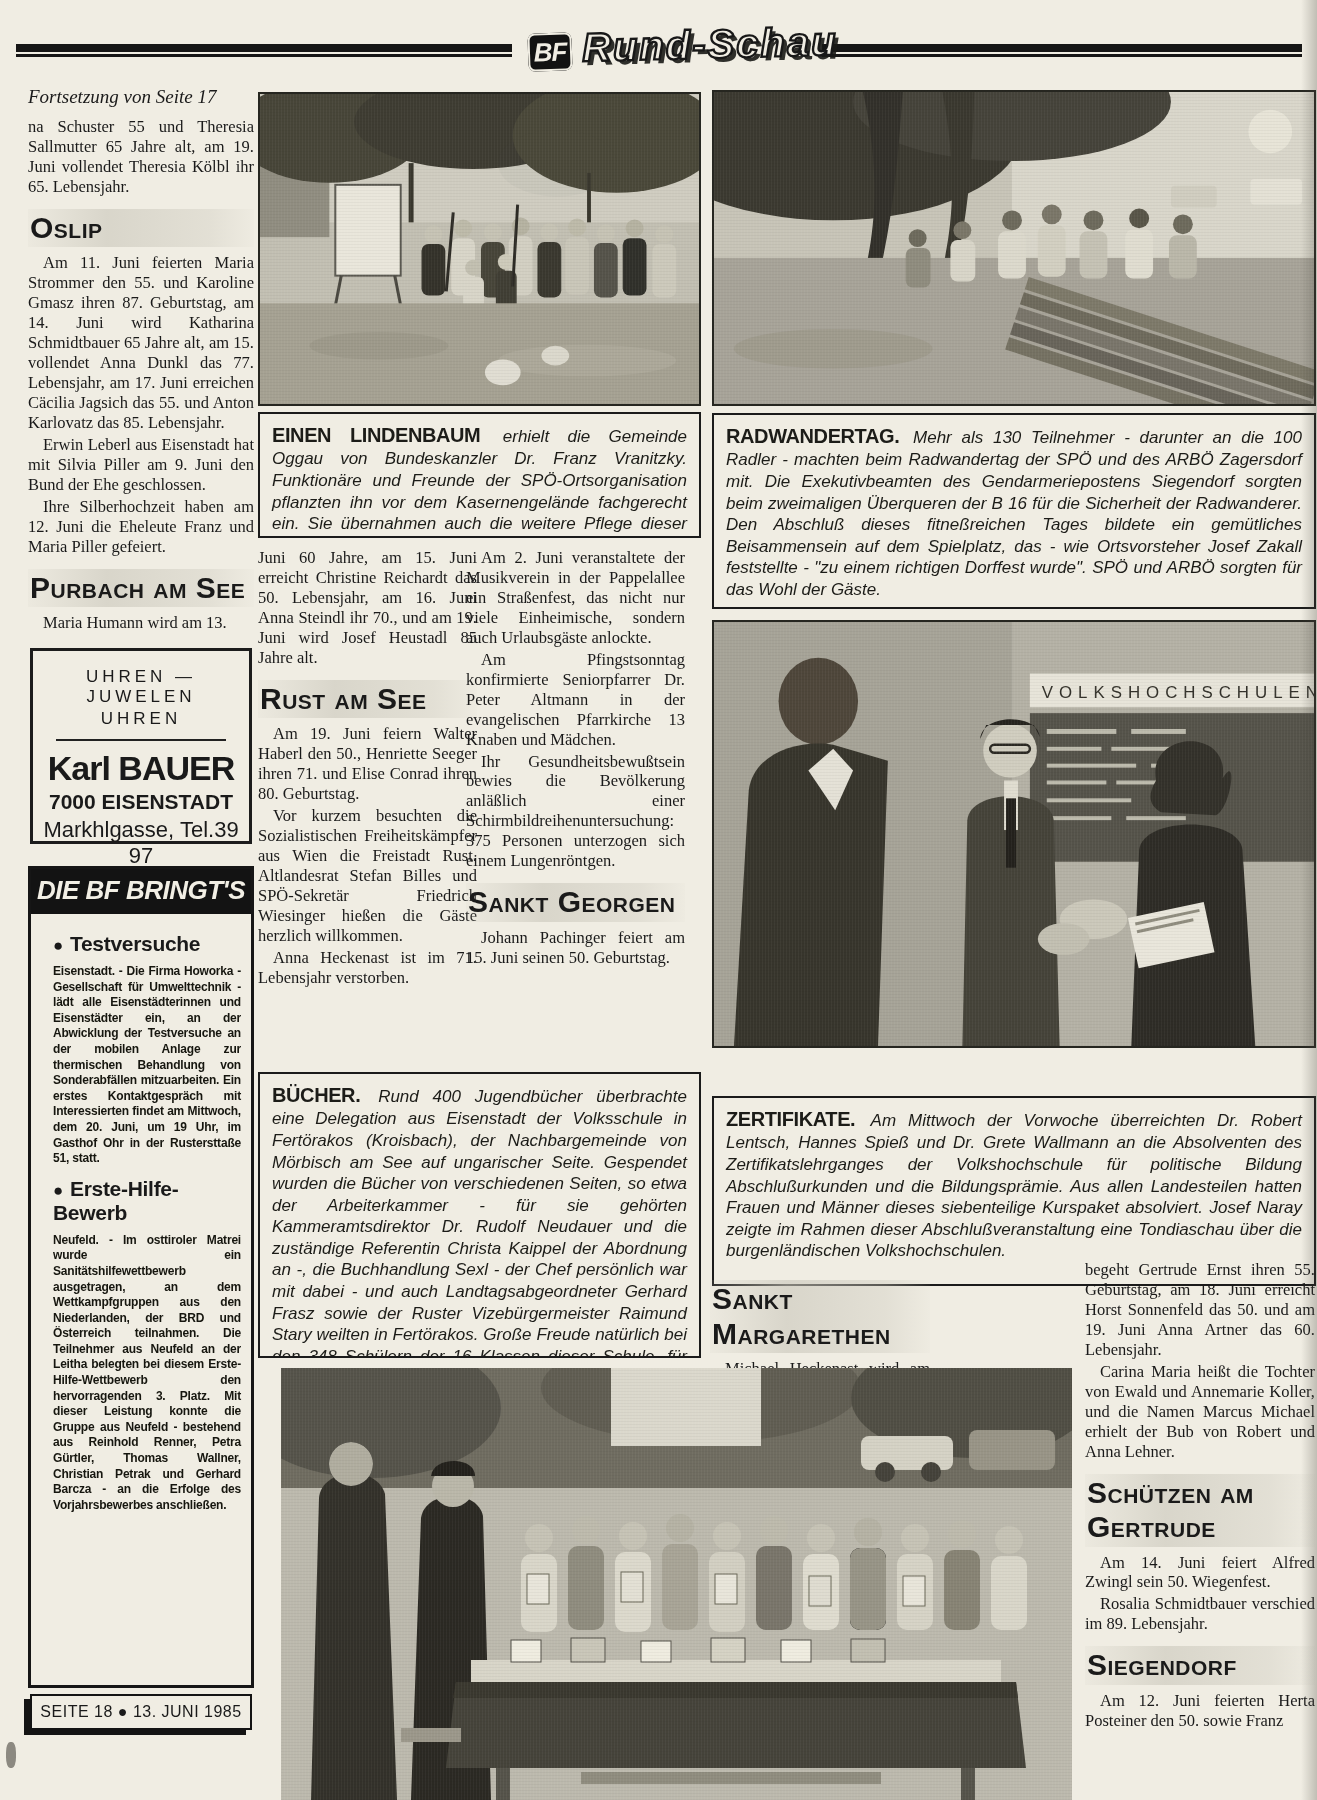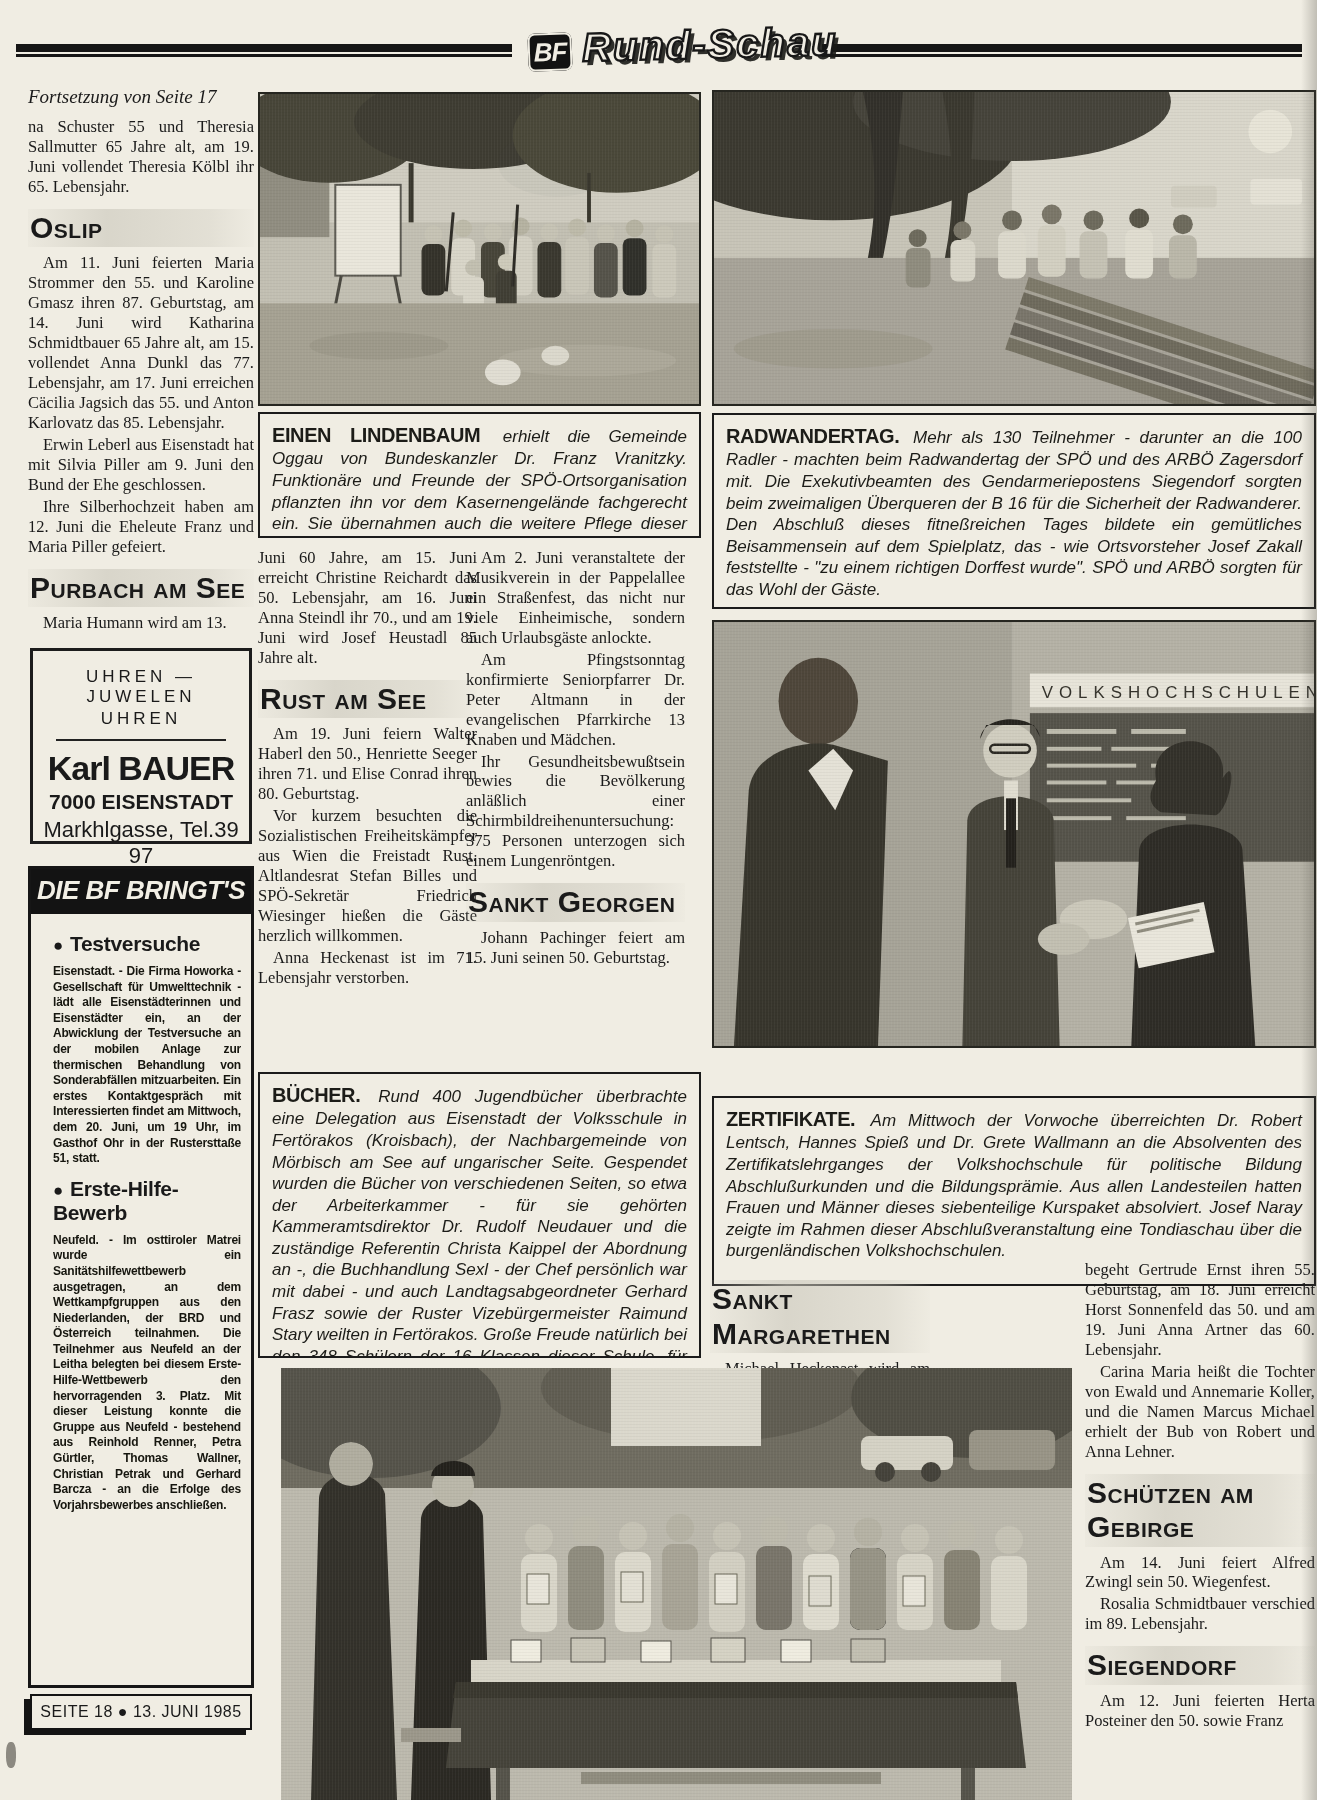--- a/index.html
+++ b/index.html
@@ -313,21 +313,21 @@
   </div>
 
   <div class="col" style="left:710px; top:1280px; width:220px;">
     <div class="sec-head" style="margin-top:0;">Sankt Margarethen</div>
     <p class="ind">Michael Heckenast wird am 14. Juni 50 Jahre, am 17. Juni</p>
   </div>
 
   <div class="col" style="left:1085px; top:1260px; width:230px;">
     <p>begeht Gertrude Ernst ihren 55. Geburtstag, am 18. Juni erreicht Horst Sonnenfeld das 50. und am 19. Juni Anna Artner das 60. Lebensjahr.</p>
     <p class="ind">Carina Maria heißt die Tochter von Ewald und Annemarie Koller, und die Namen Marcus Michael erhielt der Bub von Robert und Anna Lehner.</p>
-    <div class="sec-head">Schützen am Gebirge</div>
+    <div class="sec-head">Schützen am Gertrude</div>
     <p class="ind">Am 14. Juni feiert Alfred Zwingl sein 50. Wiegenfest.</p>
     <p class="ind">Rosalia Schmidtbauer verschied im 89. Lebensjahr.</p>
     <div class="sec-head">Siegendorf</div>
     <p class="ind">Am 12. Juni feierten Herta Posteiner den 50. sowie Franz</p>
   </div>
 
   <div class="photo noborder" style="left:281px; top:1368px; width:791px; height:432px;">
     <svg viewBox="0 0 791 432" preserveAspectRatio="none">
       <rect width="791" height="432" fill="#bcb9ad"></rect>
       <rect width="791" height="120" fill="#6f6c60"></rect>

